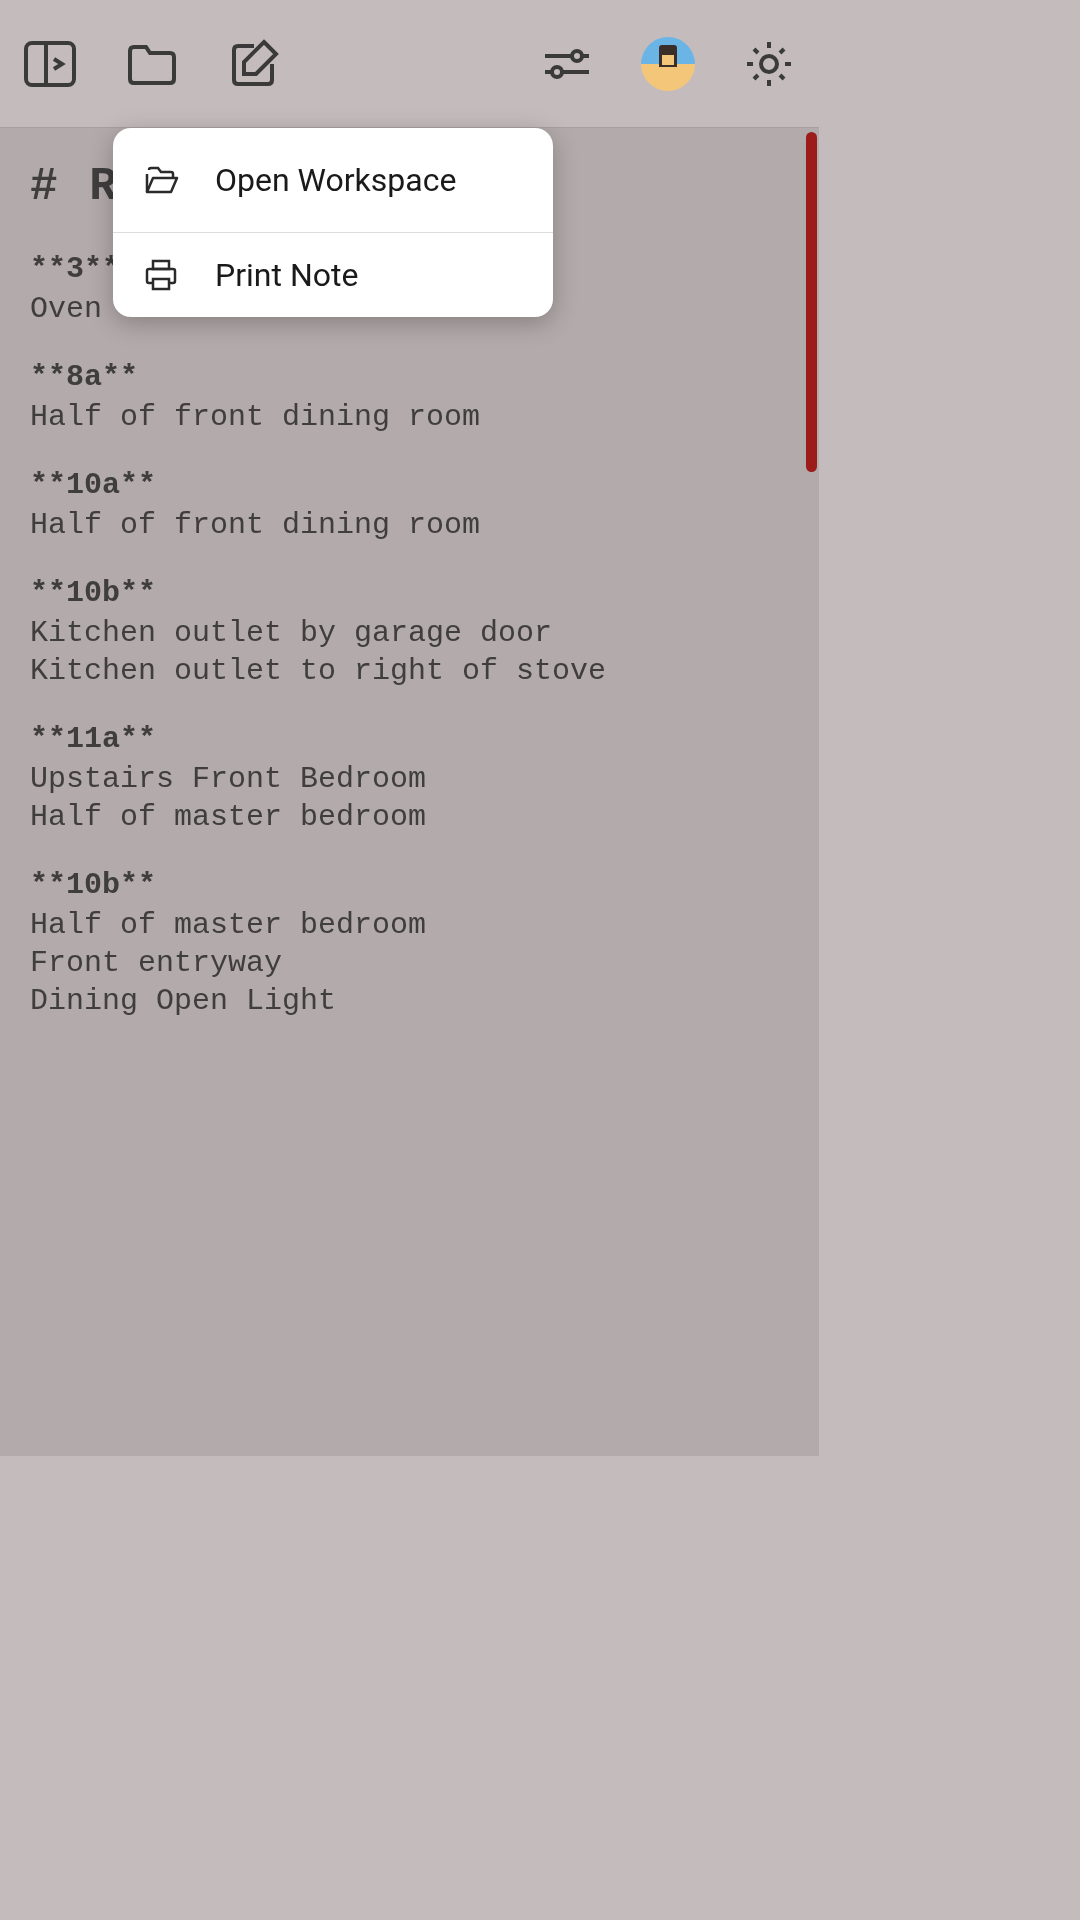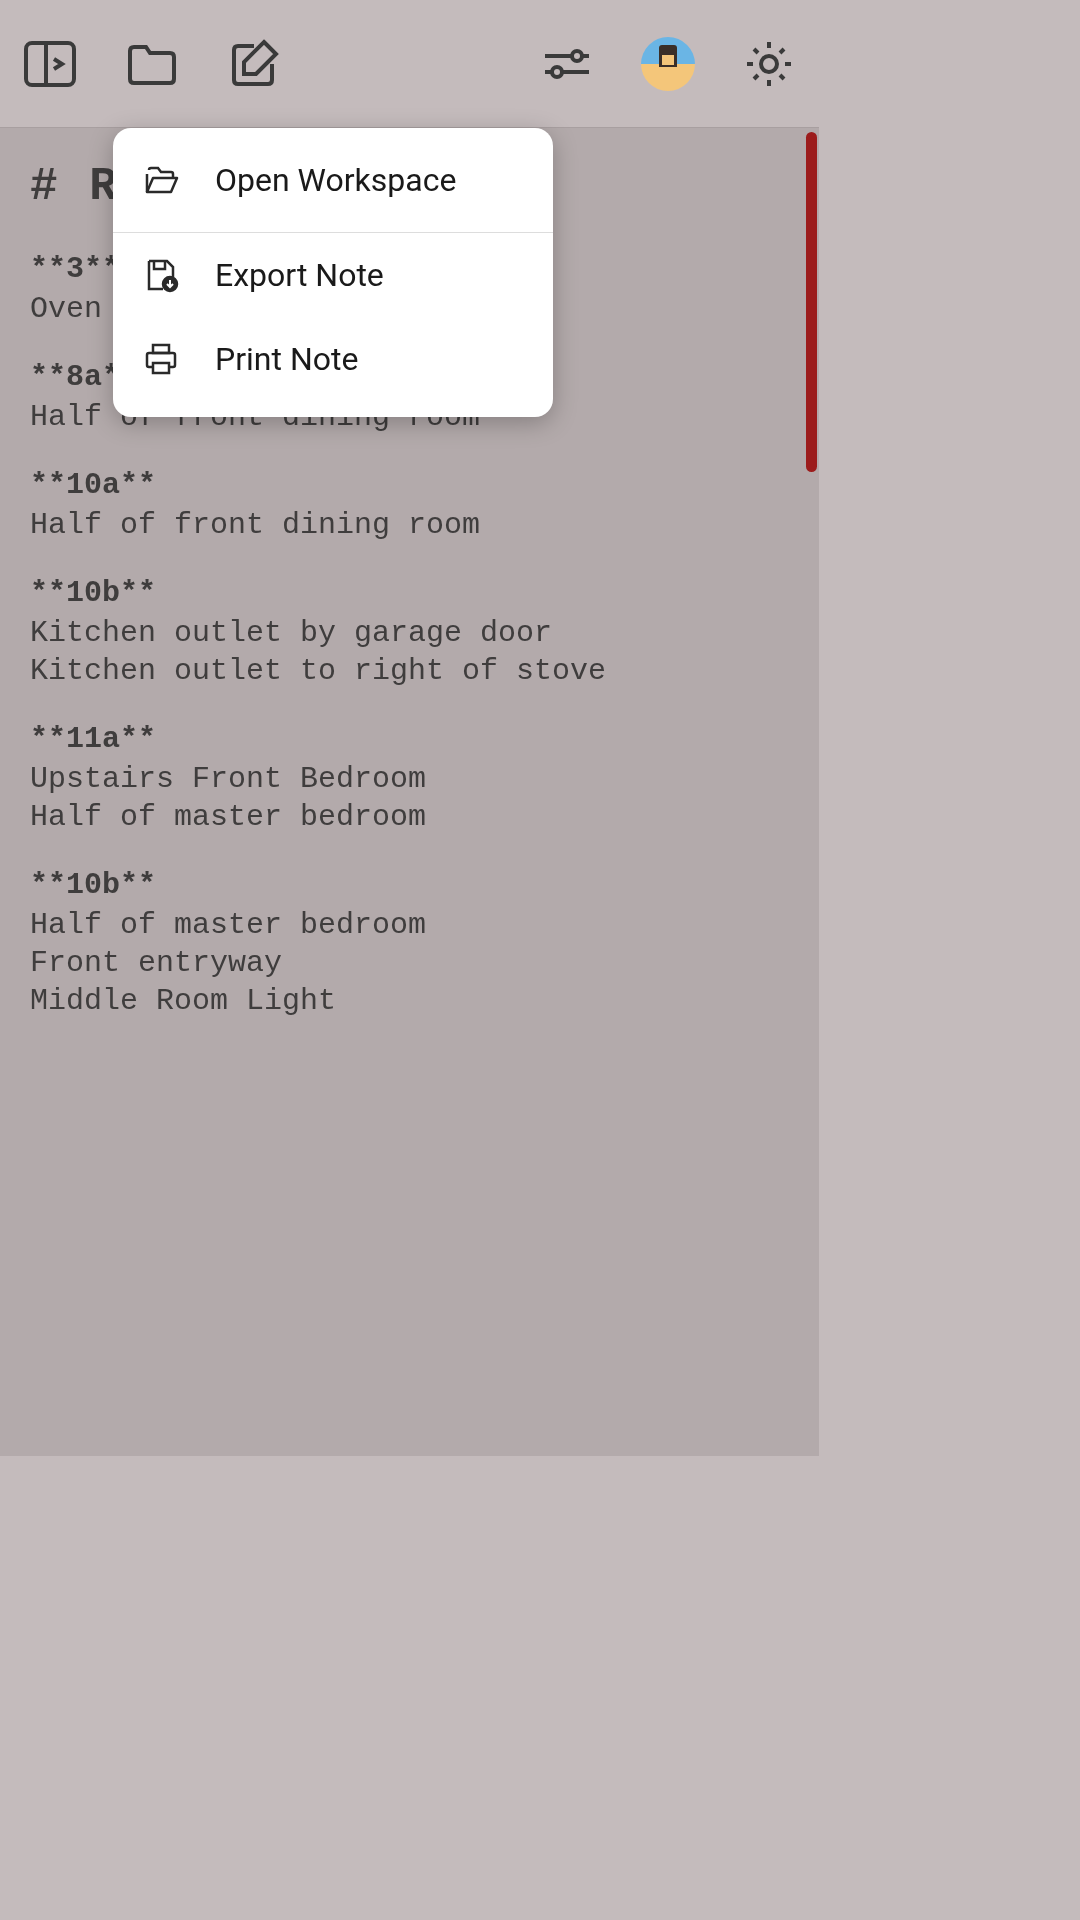--- a/index.html
+++ b/index.html
@@ -80,21 +80,21 @@
   }
   .popup {
     position: absolute;
     top: 128px;
     left: 113px;
     width: 440px;
     background: #ffffff;
     border-radius: 18px;
     box-shadow: 0 6px 24px rgba(0,0,0,0.25);
     overflow: hidden;
-    padding-bottom: 16px;
+    padding-bottom: 0;
   }
   .popup-item {
     display: flex;
     align-items: center;
     padding: 32px 28px;
     gap: 34px;
     font-family: -apple-system, 'Segoe UI', Roboto, sans-serif;
     font-size: 32px;
     color: #1a1a1a;
   }
@@ -186,53 +186,41 @@
       </div>
       <div class="section">
         <div class="section-head">**11a**</div>
         <div class="section-line">Upstairs Front Bedroom</div>
         <div class="section-line">Half of master bedroom</div>
       </div>
       <div class="section">
         <div class="section-head">**10b**</div>
         <div class="section-line">Half of master bedroom</div>
         <div class="section-line">Front entryway</div>
-        <div class="section-line">Middle Room Light</div>
+        <div class="section-line">Dining Open Light</div>
       </div>
     </div>
 </div>
 
 <div class="overlay"></div>
 
 <div class="popup">
   <div class="popup-item">
     <span class="popup-icon">
       <svg width="36" height="36" viewBox="0 0 36 36" fill="none" stroke="currentColor" stroke-width="2.5">
         <path d="M6 8 Q6 6 8 6 L15 6 L18 10 L28 10 Q30 10 30 12 L30 16"></path>
         <path d="M4 30 L10 16 L34 16 L28 30 Z" stroke-linejoin="round"></path>
         <path d="M4 30 L4 12"></path>
       </svg>
     </span>
     <span>Open Workspace</span>
   </div>
   <div class="popup-item">
     <span class="popup-icon">
       <svg width="36" height="36" viewBox="0 0 36 36" fill="none" stroke="currentColor" stroke-width="2.5">
-        <path d="M6 4 L24 4 L30 10 L30 20"></path>
-        <path d="M6 4 L6 32 L20 32"></path>
-        <path d="M11 4 L11 12 L22 12 L22 4"></path>
-        <circle cx="27" cy="27" r="7" fill="currentColor"></circle>
-        <path d="M27 23 L27 30 M24 27 L27 30 L30 27" stroke="#fff" stroke-width="2"></path>
-      </svg>
-    </span>
-    <span>Export Note</span>
-  </div>
-  <div class="popup-item">
-    <span class="popup-icon">
-      <svg width="36" height="36" viewBox="0 0 36 36" fill="none" stroke="currentColor" stroke-width="2.5">
         <rect x="10" y="4" width="16" height="8"></rect>
         <path d="M6 12 L30 12 Q32 12 32 14 L32 24 Q32 26 30 26 L26 26 M10 26 L6 26 Q4 26 4 24 L4 14 Q4 12 6 12"></path>
         <rect x="10" y="22" width="16" height="10"></rect>
       </svg>
     </span>
     <span>Print Note</span>
   </div>
 </div>
 
 <div class="scrollbar"></div>

